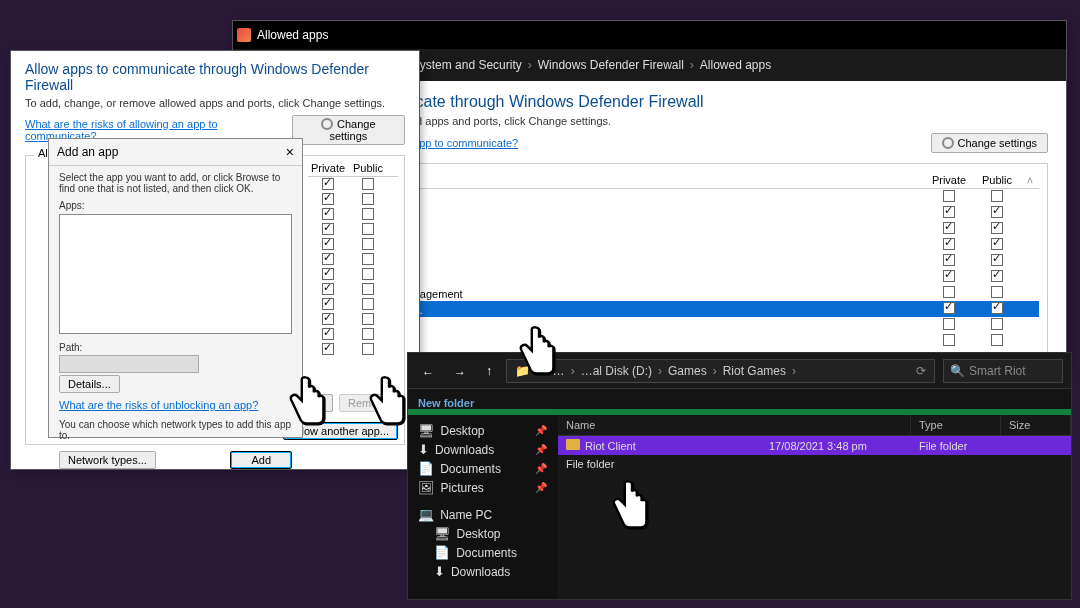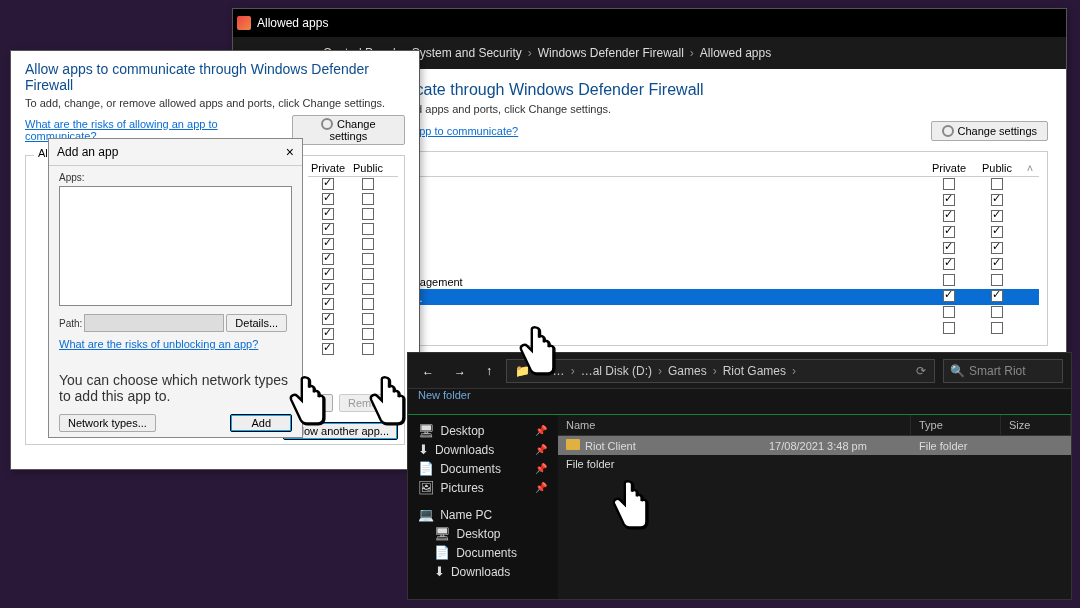--- a/index.html
+++ b/index.html
@@ -25,52 +25,52 @@
   .tbl-head { display:flex; border-bottom:1px solid #ccc; padding:2px 0; font-size:11px;}
   .col-name { flex:1; padding-left:4px;}
   .col-chk { width:48px; text-align:center;}
   .row { display:flex; align-items:center; padding:1px 0; font-size:11px;}
   .row.selected { background:#0a6dd4; color:#fff;}
   .chk { width:12px; height:12px; border:1px solid #666; display:inline-block; background:#fff; position:relative;}
   .chk.on::after { content:"✓"; position:absolute; top:-3px; left:0px; font-size:11px; color:#000;}
   .row.selected .chk.on::after { color:#000;}
   .chev { color:#888; width:18px; text-align:center;}
   
-  #winB { left:232px; top:8px; width:835px; height:350px; z-index:1;}
+  #winB { left:232px; top:20px; width:835px; height:350px; z-index:1;}
   #winB .content { height:calc(100% - 60px); overflow:hidden; position:relative;}
   #winB .change-row { display:flex; justify-content:space-between; align-items:center; margin-top:4px;}
   
   #winA { left:10px; top:50px; width:410px; height:420px; z-index:2; background:#fff;}
   #winA .content { padding:10px 14px;}
   #winA .strip { position:absolute; right:14px; top:130px; width:72px; font-size:10px;}
   #winA .strip .tbl-head { border-bottom:1px solid #ccc;}
   #winA .strip .row { height:15px; }
   
   #addApp { position:absolute; left:48px; top:138px; width:255px; height:300px; background:#f4f4f4; border:1px solid #888; z-index:3;}
   #addApp .tb { display:flex; justify-content:space-between; align-items:center; padding:5px 8px; border-bottom:1px solid #ccc; font-size:12px;}
   #addApp .bd { padding:6px 10px; font-size:10px; color:#333;}
   #addApp .listbox { background:#fff; border:1px solid #888; height:120px; margin-top:3px;}
   #addApp input[type=text]{ width:140px; background:#ddd; border:1px solid #aaa; height:18px;}
   #addApp .foot { display:flex; gap:26px; padding:4px 10px 8px; }
   
   #explorer { position:absolute; left:407px; top:352px; width:665px; height:248px; background:#111; border:1px solid #333; z-index:4; color:#fff;}
   #explorer .exbar { background:#1a1a1a; height:36px; display:flex; align-items:center; padding:0 8px; gap:8px; border-bottom:1px solid #333;}
   #explorer .addr { flex:1; background:#222; border:1px solid #444; height:24px; display:flex; align-items:center; padding:0 8px; color:#ccc; gap:6px;}
   #explorer .search { width:120px; background:#222; border:1px solid #444; height:24px; display:flex; align-items:center; padding:0 6px; color:#888;}
-  #explorer .extool { background:#151515; height:26px; padding:0 10px; display:flex; align-items:flex-start; color:#6fa8dc; font-size:11px; border-bottom:1px solid #15803d;}
+  #explorer .extool { background:#151515; height:26px; padding:0 10px; display:flex; align-items:flex-end; color:#6fa8dc; font-size:11px; border-bottom:6px solid #15803d;font-weight:bold;}
   #explorer .body { display:flex; height:calc(100% - 62px);}
   #explorer .side { width:150px; background:#111; padding:6px 4px; font-size:12px; color:#ddd; overflow:hidden;}
   #explorer .side .node { display:flex; align-items:center; gap:6px; padding:2px 6px;}
   #explorer .side .indent { padding-left:22px;}
   #explorer .main { flex:1; background:#181818;}
   #explorer .cols { display:flex; border-bottom:1px solid #333; font-size:11px; color:#bbb;}
   #explorer .cols div { padding:4px 8px; border-right:1px solid #2a2a2a;}
   #explorer .c-name{flex:1} .c-date{width:150px} .c-type{width:90px} .c-size{width:70px}
   #explorer .frow { display:flex; font-size:11px; color:#ddd; align-items:center;}
-  #explorer .frow.sel { background:#737373;}
+  #explorer .frow.sel { background:#6d28d9;}
   #explorer .frow div { padding:3px 8px;}
   #explorer .fold-ic { width:14px; height:11px; background:#e0b040; display:inline-block; margin-right:5px; border-radius:1px;}
   .pin{color:#777;margin-left:auto;font-size:10px}
   
   .hand {
     position:absolute; width:48px; height:58px; z-index:10; pointer-events:none;
   }
   .hand svg { width:100%; height:100%; filter: drop-shadow(1px 1px 0 #000);}
   .watermark { position:absolute; right:18px; bottom:10px; color:#7fcfe0; font-size:20px; letter-spacing:2px; font-style:italic; opacity:.8;}
   .gear-ic { display:inline-block; width:12px;height:12px;border:2px solid #888;border-radius:50%; position:relative; margin-right:4px; vertical-align:-2px;}
@@ -254,31 +254,32 @@
     </div>
   </div>
 </div>
 
 <div id="addApp">
   <div class="tb">
     <span>Add an app</span>
     <span style="cursor:pointer;font-size:14px">×</span>
   </div>
   <div class="bd">
+    <div style="margin-bottom:6px;">Select the app you want to add, or click Browse to find one that is not listed, and then click OK.</div>
     <div>Apps:</div>
     <div class="listbox"></div>
-    <div style="display:flex;align-items:center;gap:2px;margin-top:8px;">
+    <div style="display:flex;align-items:flex-start;gap:2px;margin-top:8px;flex-direction:column;">
       <span>Path:</span>
       <input type="text" style="">
       <button class="btn small">Details...</button>
     </div>
     <div style="margin-top:6px">
       <span class="link">What are the risks of unblocking an app?</span>
     </div>
-    <div style="margin-top:22px;font-size:14px">You can choose which network types to add this app to.</div>
+    <div style="margin-top:8px;font-size:10px">You can choose which network types to add this app to.</div>
   </div>
   <div class="foot">
     <button class="btn small" style="margin-right:auto;">Network types...</button>
     <button class="btn small framed" style="padding:2px 20px">Add</button>
   </div>
 </div>
 
 <div id="explorer">
   <div class="exbar">
     <span class="navbtn">←</span>

